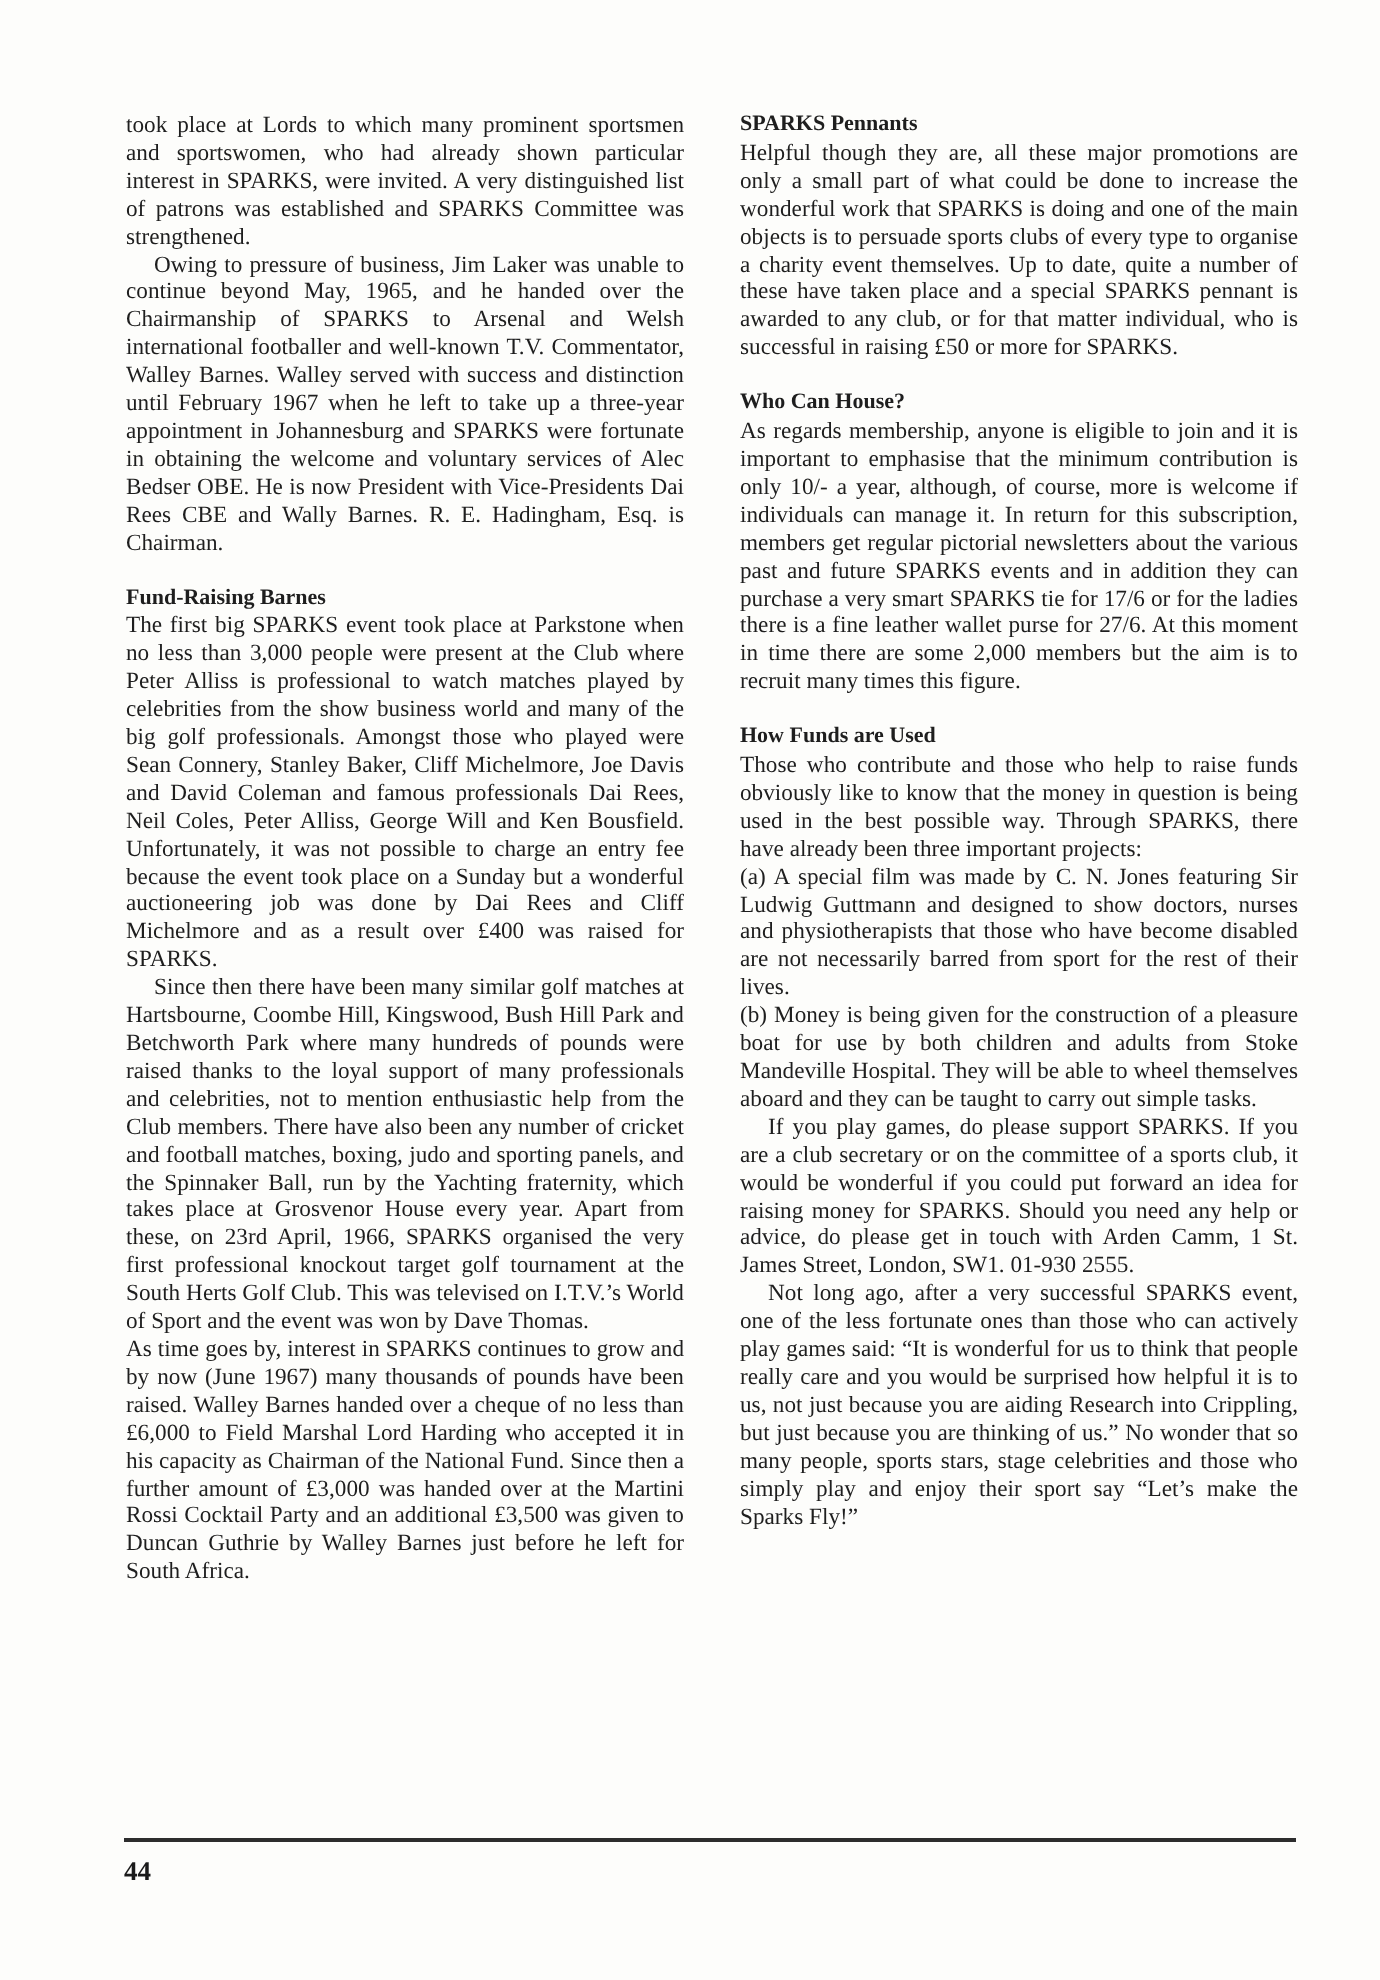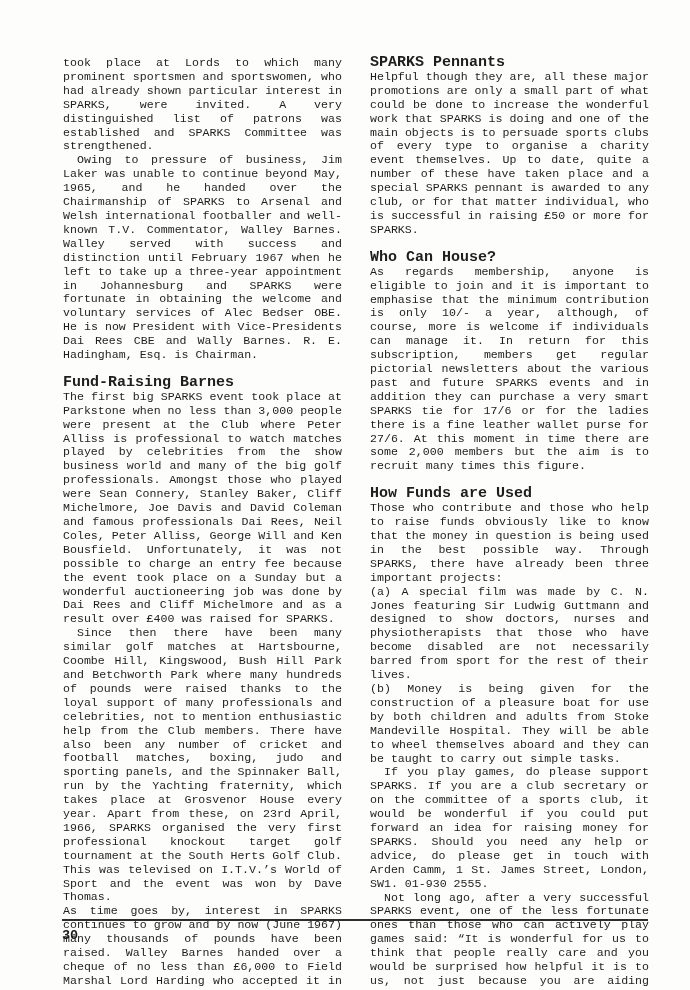--- a/index.html
+++ b/index.html
@@ -1,21 +1,21 @@
 <!DOCTYPE html>
 <html><head>
 <meta charset="utf-8">
 <style>
   html, body { margin: 0; padding: 0; background: #ffffff; }
   .page {
     position: relative;
     width: 690px;
     height: 990px;
     background: #fdfdfb;
-    font-family: Liberation Mono, monospace;
+    font-family: Liberation Serif, serif;
     color: #1e1e1e;
     overflow: hidden;
   }
   .text-block {
     position: absolute;
     left: 63px;
     top: 56px;
     width: 586px;
     display: flex;
     gap: 28px;
@@ -24,21 +24,21 @@
   .para {
     margin: 0;
     font-size: 11.6px;
     line-height: 13.9px;
     text-align: justify;
     letter-spacing: 0.01px;
   }
   .para.indent { text-indent: 14px; }
   .heading {
     margin: 14px 0 0 0;
-    font-size: 15px;
+    font-size: 11px;
     line-height: 13.9px;
     font-weight: bold;
   }
   .col .heading:first-child { margin-top: 0; }
   .footer-rule {
     position: absolute;
     left: 62px;
     top: 919px;
     width: 586px;
     height: 2px;
@@ -77,14 +77,14 @@
       <p class="para">Those who contribute and those who help to raise funds obviously like to know that the money in question is being used in the best possible way. Through SPARKS, there have already been three important projects:</p>
       <p class="para">(a) A special film was made by C. N. Jones featuring Sir Ludwig Guttmann and designed to show doctors, nurses and physiotherapists that those who have become disabled are not necessarily barred from sport for the rest of their lives.</p>
       <p class="para">(b) Money is being given for the construction of a pleasure boat for use by both children and adults from Stoke Mandeville Hospital.  They will be able to wheel themselves aboard and they can be taught to carry out simple tasks.</p>
       <p class="para indent">If you play games, do please support SPARKS. If you are a club secretary or on the committee of a sports club, it would be wonderful if you could put forward an idea for raising money for SPARKS. Should you need any help or advice, do please get in touch with Arden Camm, 1 St. James Street, London, SW1.  01-930 2555.</p>
       <p class="para indent">Not long ago, after a very successful SPARKS event, one of the less fortunate ones than those who can actively play games said: “It is wonderful for us to think that people really care and you would be surprised how helpful it is to us, not just because you are aiding Research into Crippling, but just because you are thinking of us.”  No wonder that so many people, sports stars, stage celebrities and those who simply play and enjoy their sport say “Let’s make the Sparks Fly!”</p>
     </div>
 
   </div>
 
   <div class="footer-rule"></div>
-  <div class="page-number">30</div>
+  <div class="page-number">44</div>
 </div>
 
 </body></html>

